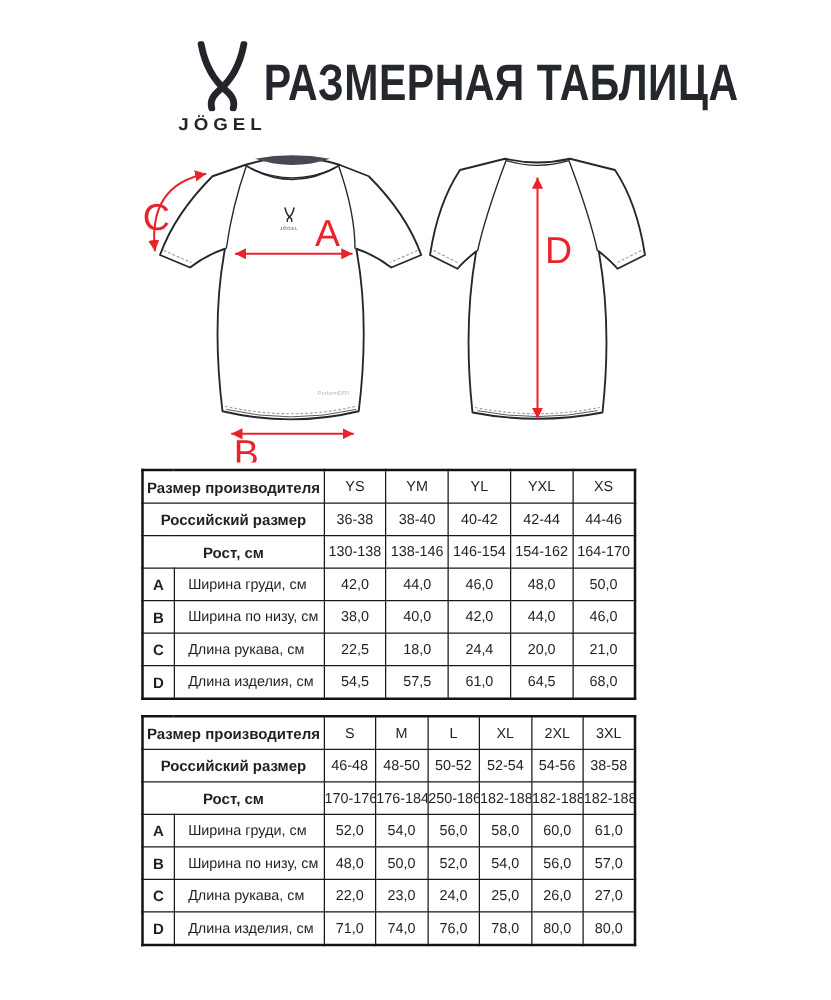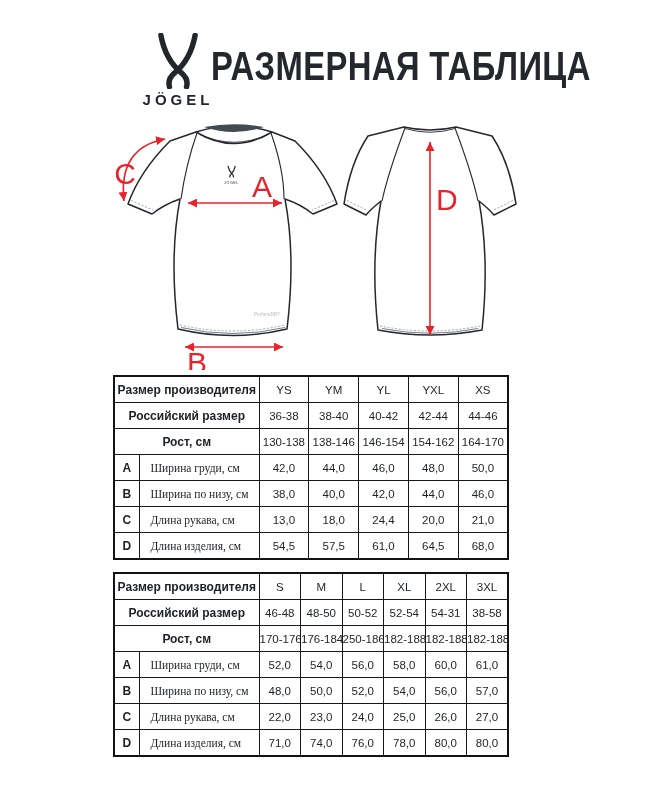--- a/index.html
+++ b/index.html
@@ -19,21 +19,21 @@
   .diagram text.mlabel{font-family:"Liberation Sans",sans-serif;font-size:30px;font-weight:400;}
   .diagram text.tiny{font-family:"Liberation Sans",sans-serif;}
   
   table.sizes{position:absolute;left:113px;width:394px;border-collapse:collapse;table-layout:fixed;
               border:2px solid #101418;}
   table.sizes td,table.sizes th{border:1px solid #15181c;height:25px;padding:0;
               font-family:"Liberation Sans",sans-serif;color:#1d2126;overflow:hidden;
               white-space:nowrap;}
   table.sizes th.lbl{font-size:12px;font-weight:700;}
   table.sizes th.ltr{font-size:12px;font-weight:700;text-align:center;}
-  table.sizes td.mlbl{font-size:11.5px;font-weight:400;text-align:left;padding-left:11px;font-family:Liberation Serif, serif;}
+  table.sizes td.mlbl{font-size:11.5px;font-weight:400;text-align:left;padding-left:11px;}
   table.sizes td.val{font-size:11.5px;font-weight:400;text-align:center;}
   #t0{top:375px;}
   #t1{top:572px;}
 </style>
 </head>
 <body>
 
 <div class="page">
 
   <div class="logo">
@@ -148,21 +148,21 @@
           <td class="mlbl">Ширина по низу, см</td>
           <td class="val">38,0</td>
           <td class="val">40,0</td>
           <td class="val">42,0</td>
           <td class="val">44,0</td>
           <td class="val">46,0</td>
         </tr>
         <tr>
           <th class="ltr">C</th>
           <td class="mlbl">Длина рукава, см</td>
-          <td class="val">13,0</td>
+          <td class="val">22,5</td>
           <td class="val">18,0</td>
           <td class="val">24,4</td>
           <td class="val">20,0</td>
           <td class="val">21,0</td>
         </tr>
         <tr>
           <th class="ltr">D</th>
           <td class="mlbl">Длина изделия, см</td>
           <td class="val">54,5</td>
           <td class="val">57,5</td>
@@ -192,21 +192,21 @@
           <td class="val">XL</td>
           <td class="val">2XL</td>
           <td class="val">3XL</td>
         </tr>
         <tr>
           <th class="lbl" colspan="2">Российский размер</th>
           <td class="val">46-48</td>
           <td class="val">48-50</td>
           <td class="val">50-52</td>
           <td class="val">52-54</td>
-          <td class="val">54-31</td>
+          <td class="val">54-56</td>
           <td class="val">38-58</td>
         </tr>
         <tr>
           <th class="lbl" colspan="2">Рост, см</th>
           <td class="val">170-176</td>
           <td class="val">176-184</td>
           <td class="val">250-186</td>
           <td class="val">182-188</td>
           <td class="val">182-188</td>
           <td class="val">182-188</td>

